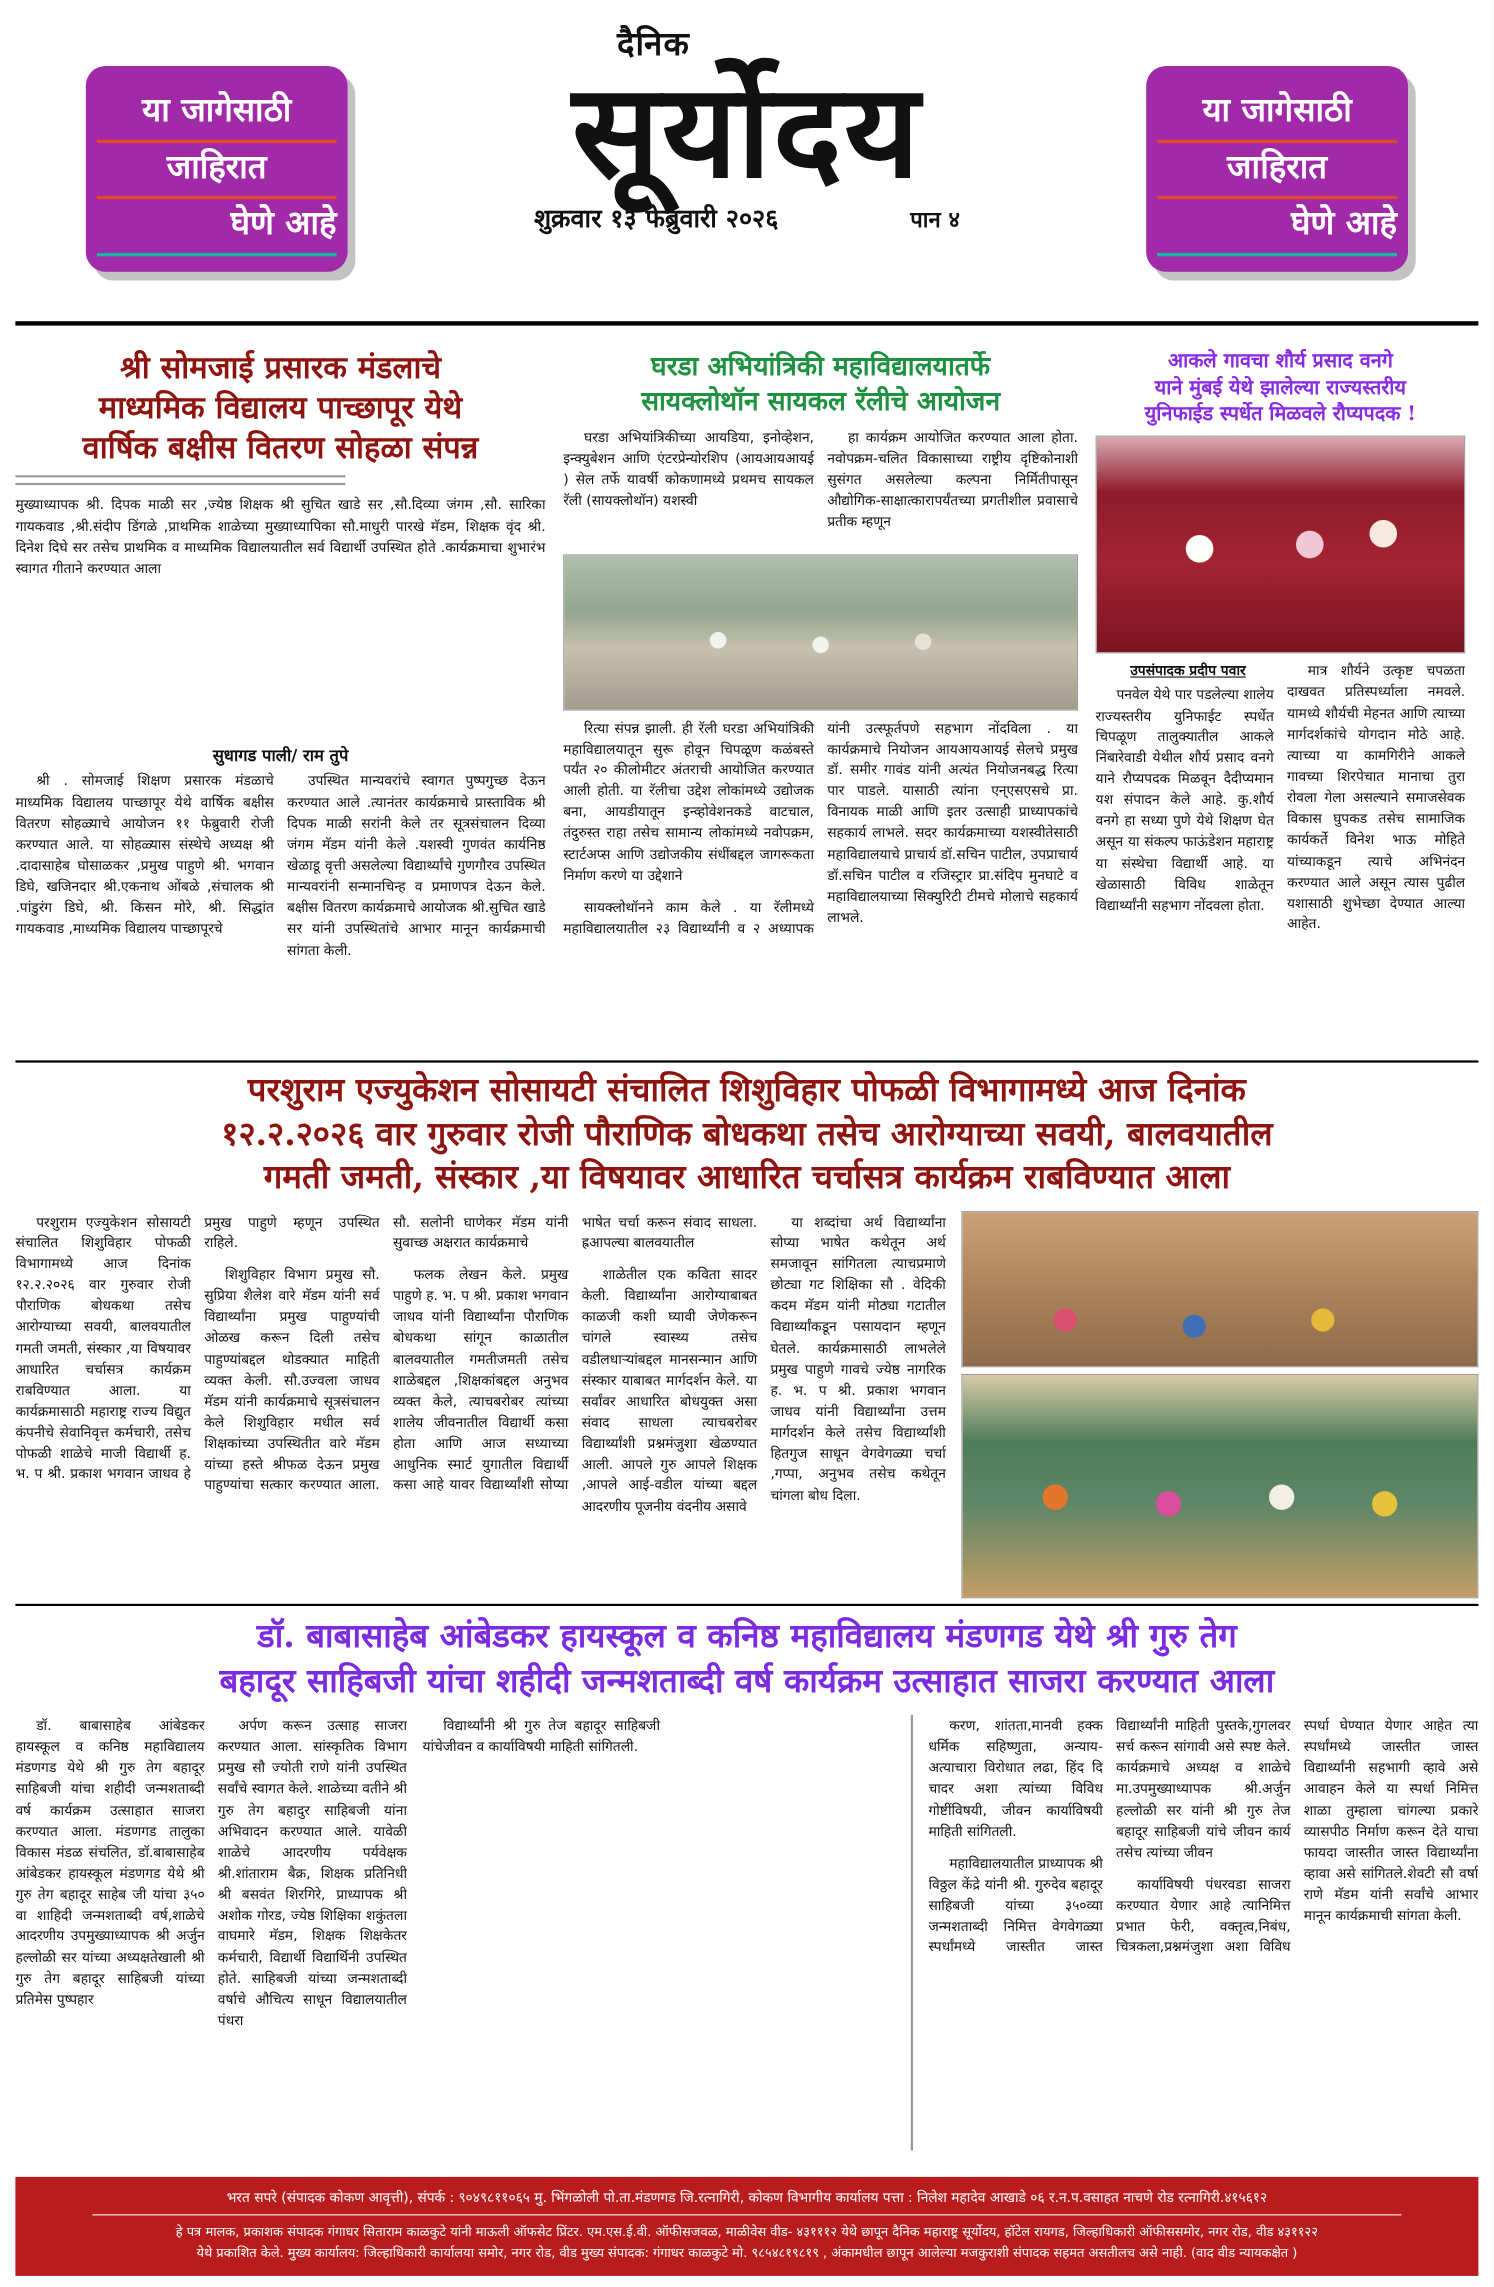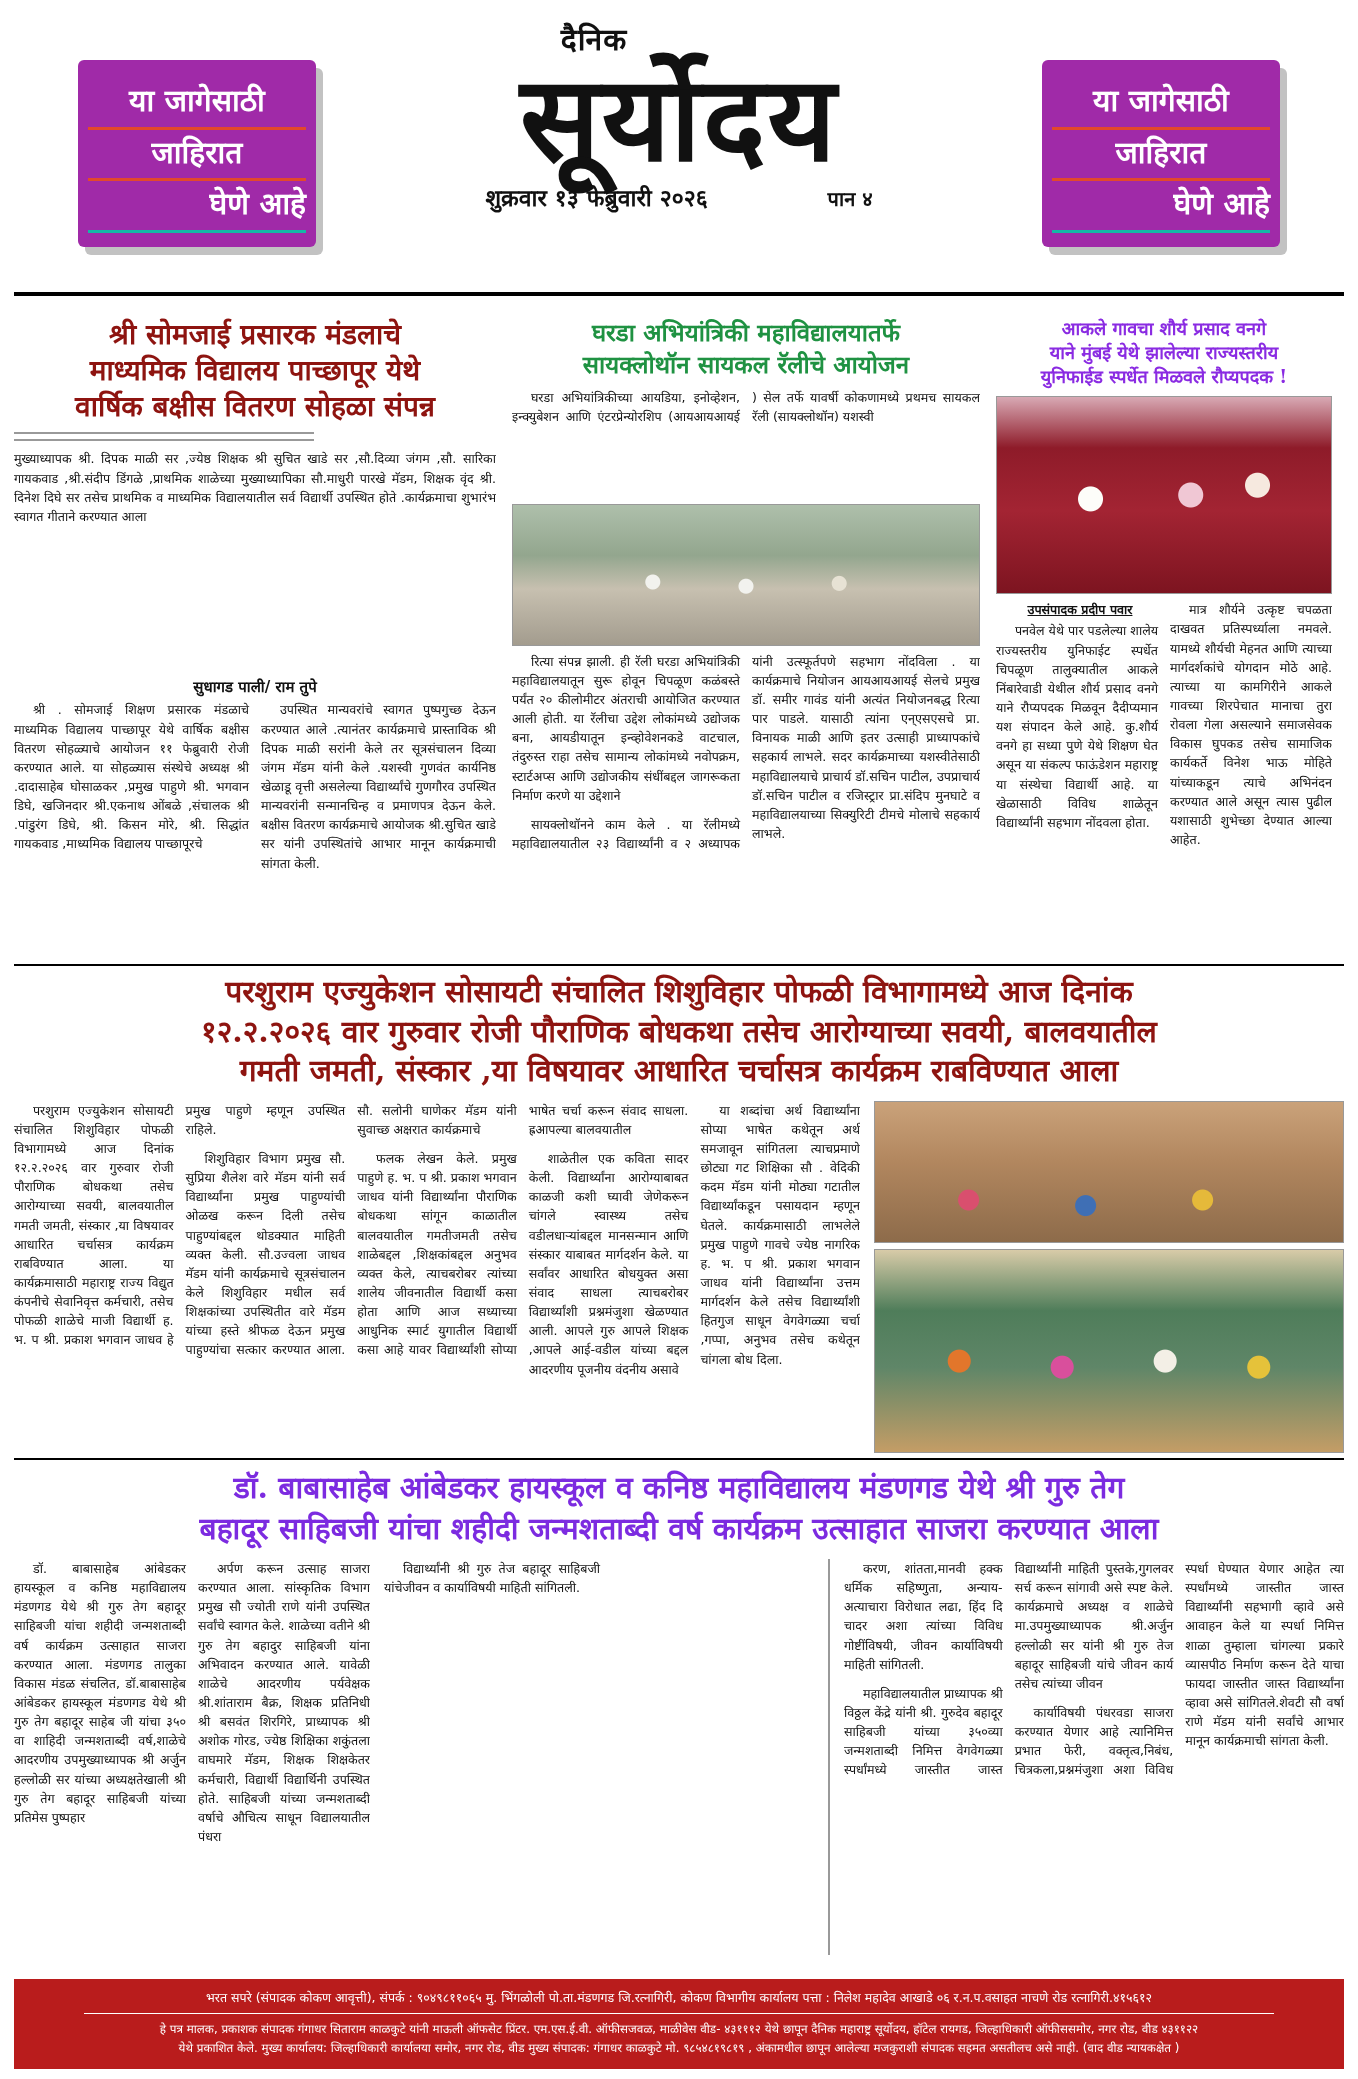--- a/index.html
+++ b/index.html
@@ -1,21 +1,21 @@
 <!DOCTYPE html>
 <html><head>
 <meta charset="utf-8">
 <style>
   html,body{margin:0;padding:0;background:#e8e8e8;}
   .page{width:1358px;height:2079px;margin:0 auto;background:#ffffff;box-sizing:border-box;
         padding:0 14px 10px 14px;display:flex;flex-direction:column;overflow:hidden;
         font-family:"DejaVu Sans",sans-serif;color:#111;}
   
   .masthead{position:relative;height:292px;flex:0 0 auto;}
-  .adbox{position:absolute;top:60px;width:238px;border-radius:6px;background:#a02aa8;
+  .adbox{position:absolute;top:60px;width:238px;border-radius:18px;background:#a02aa8;
          box-shadow:7px 8px 0 #c2c2c2;padding:18px 10px 14px 10px;box-sizing:border-box;text-align:center;}
   .adbox.left{left:64px;}  .adbox.right{right:64px;}
   .adline{color:#fff;font-weight:bold;font-size:30px;line-height:1.25;padding:4px 0 7px 0;
           border-bottom:3px solid #e2492c;}
   .adline:last-child{border-bottom:3px solid #14b8a6;text-align:right;}
   .mast-center{position:absolute;left:0;right:0;top:18px;text-align:center;}
   .daily{font-size:30px;font-weight:bold;letter-spacing:1px;margin-left:-170px;}
   .title{font-size:118px;font-weight:900;line-height:1.02;font-family:"DejaVu Serif",serif;letter-spacing:2px;}
   .dateline-row{display:flex;justify-content:center;align-items:baseline;gap:120px;margin-top:2px;}
   .dateline{font-size:23px;font-weight:bold;}
@@ -156,20 +156,21 @@
       </div>
     </div>
 
     <div>
       <div class="hl hl-green">
         <div>घरडा अभियांत्रिकी महाविद्यालयातर्फे</div>
         <div>सायक्लोथॉन सायकल रॅलीचे आयोजन</div>
       </div>
       <div class="cyclo-top body-txt cols2">
         <p class="flow">घरडा अभियांत्रिकीच्या आयडिया, इनोव्हेशन, इन्क्युबेशन आणि एंटरप्रेन्योरशिप (आयआयआयई ) सेल तर्फे यावर्षी कोकणामध्ये प्रथमच सायकल रॅली (सायक्लोथॉन) यशस्वी</p>
+        <p class="flow">हा कार्यक्रम आयोजित करण्यात आला होता. नवोपक्रम-चलित विकासाच्या राष्ट्रीय दृष्टिकोनाशी सुसंगत असलेल्या कल्पना निर्मितीपासून औद्योगिक-साक्षात्कारापर्यंतच्या प्रगतीशील प्रवासाचे प्रतीक म्हणून</p>
       </div>
       <div class="photo ph-cyclo"></div>
       <div class="cyclo-bottom body-txt cols2">
         <p class="flow">रित्या संपन्न झाली.  ही रॅली घरडा अभियांत्रिकी महाविद्यालयातून सुरू होवून चिपळूण कळंबस्ते पर्यंत २० कीलोमीटर अंतराची आयोजित करण्यात आली होती. या रॅलीचा उद्देश लोकांमध्ये उद्योजक बना, आयडीयातून इन्व्होवेशनकडे वाटचाल, तंदुरुस्त राहा तसेच सामान्य लोकांमध्ये नवोपक्रम, स्टार्टअप्स आणि उद्योजकीय संधींबद्दल जागरूकता निर्माण करणे या उद्देशाने</p>
         <p class="flow">सायक्लोथॉनने काम केले . या रॅलीमध्ये महाविद्यालयातील २३ विद्यार्थ्यांनी व २ अध्यापक यांनी उत्स्फूर्तपणे सहभाग नोंदविला . या कार्यक्रमाचे नियोजन आयआयआयई सेलचे प्रमुख डॉ. समीर गावंड यांनी अत्यंत नियोजनबद्ध रित्या पार पाडले. यासाठी त्यांना एन्एसएसचे प्रा. विनायक माळी आणि इतर उत्साही प्राध्यापकांचे सहकार्य लाभले. सदर कार्यक्रमाच्या यशस्वीतेसाठी महाविद्यालयाचे प्राचार्य डॉ.सचिन पाटील, उपप्राचार्य डॉ.सचिन पाटील व रजिस्ट्रार प्रा.संदिप मुनघाटे व महाविद्यालयाच्या सिक्युरिटी टीमचे मोलाचे सहकार्य लाभले.</p>
       </div>
     </div>
 
     <div>
       <div class="hl hl-violet">

